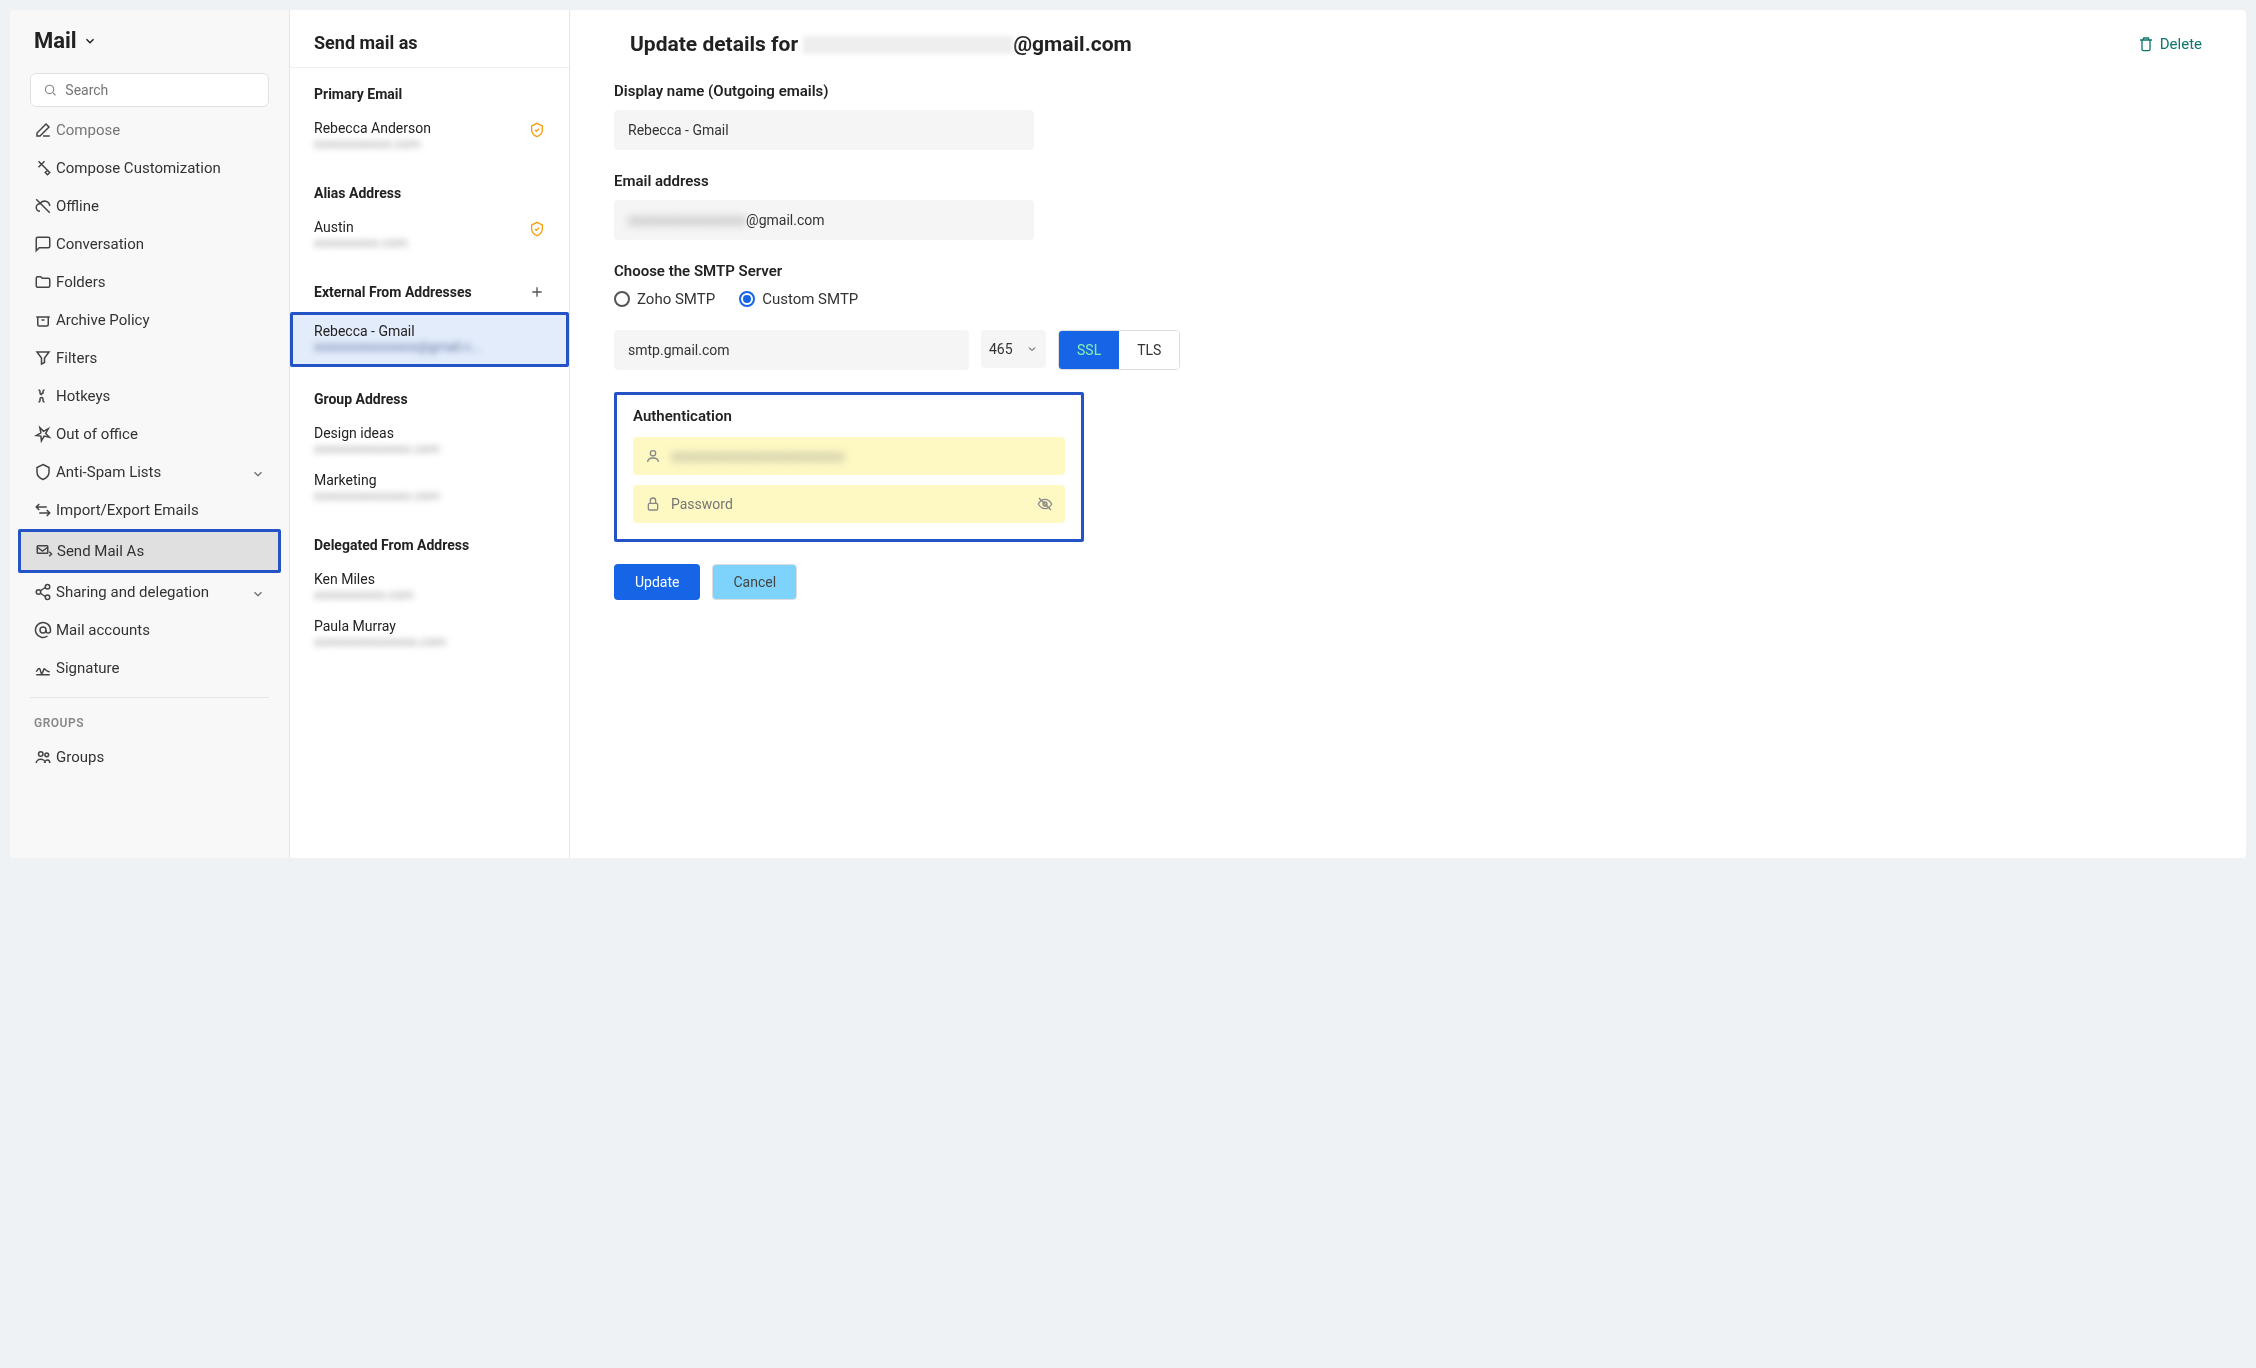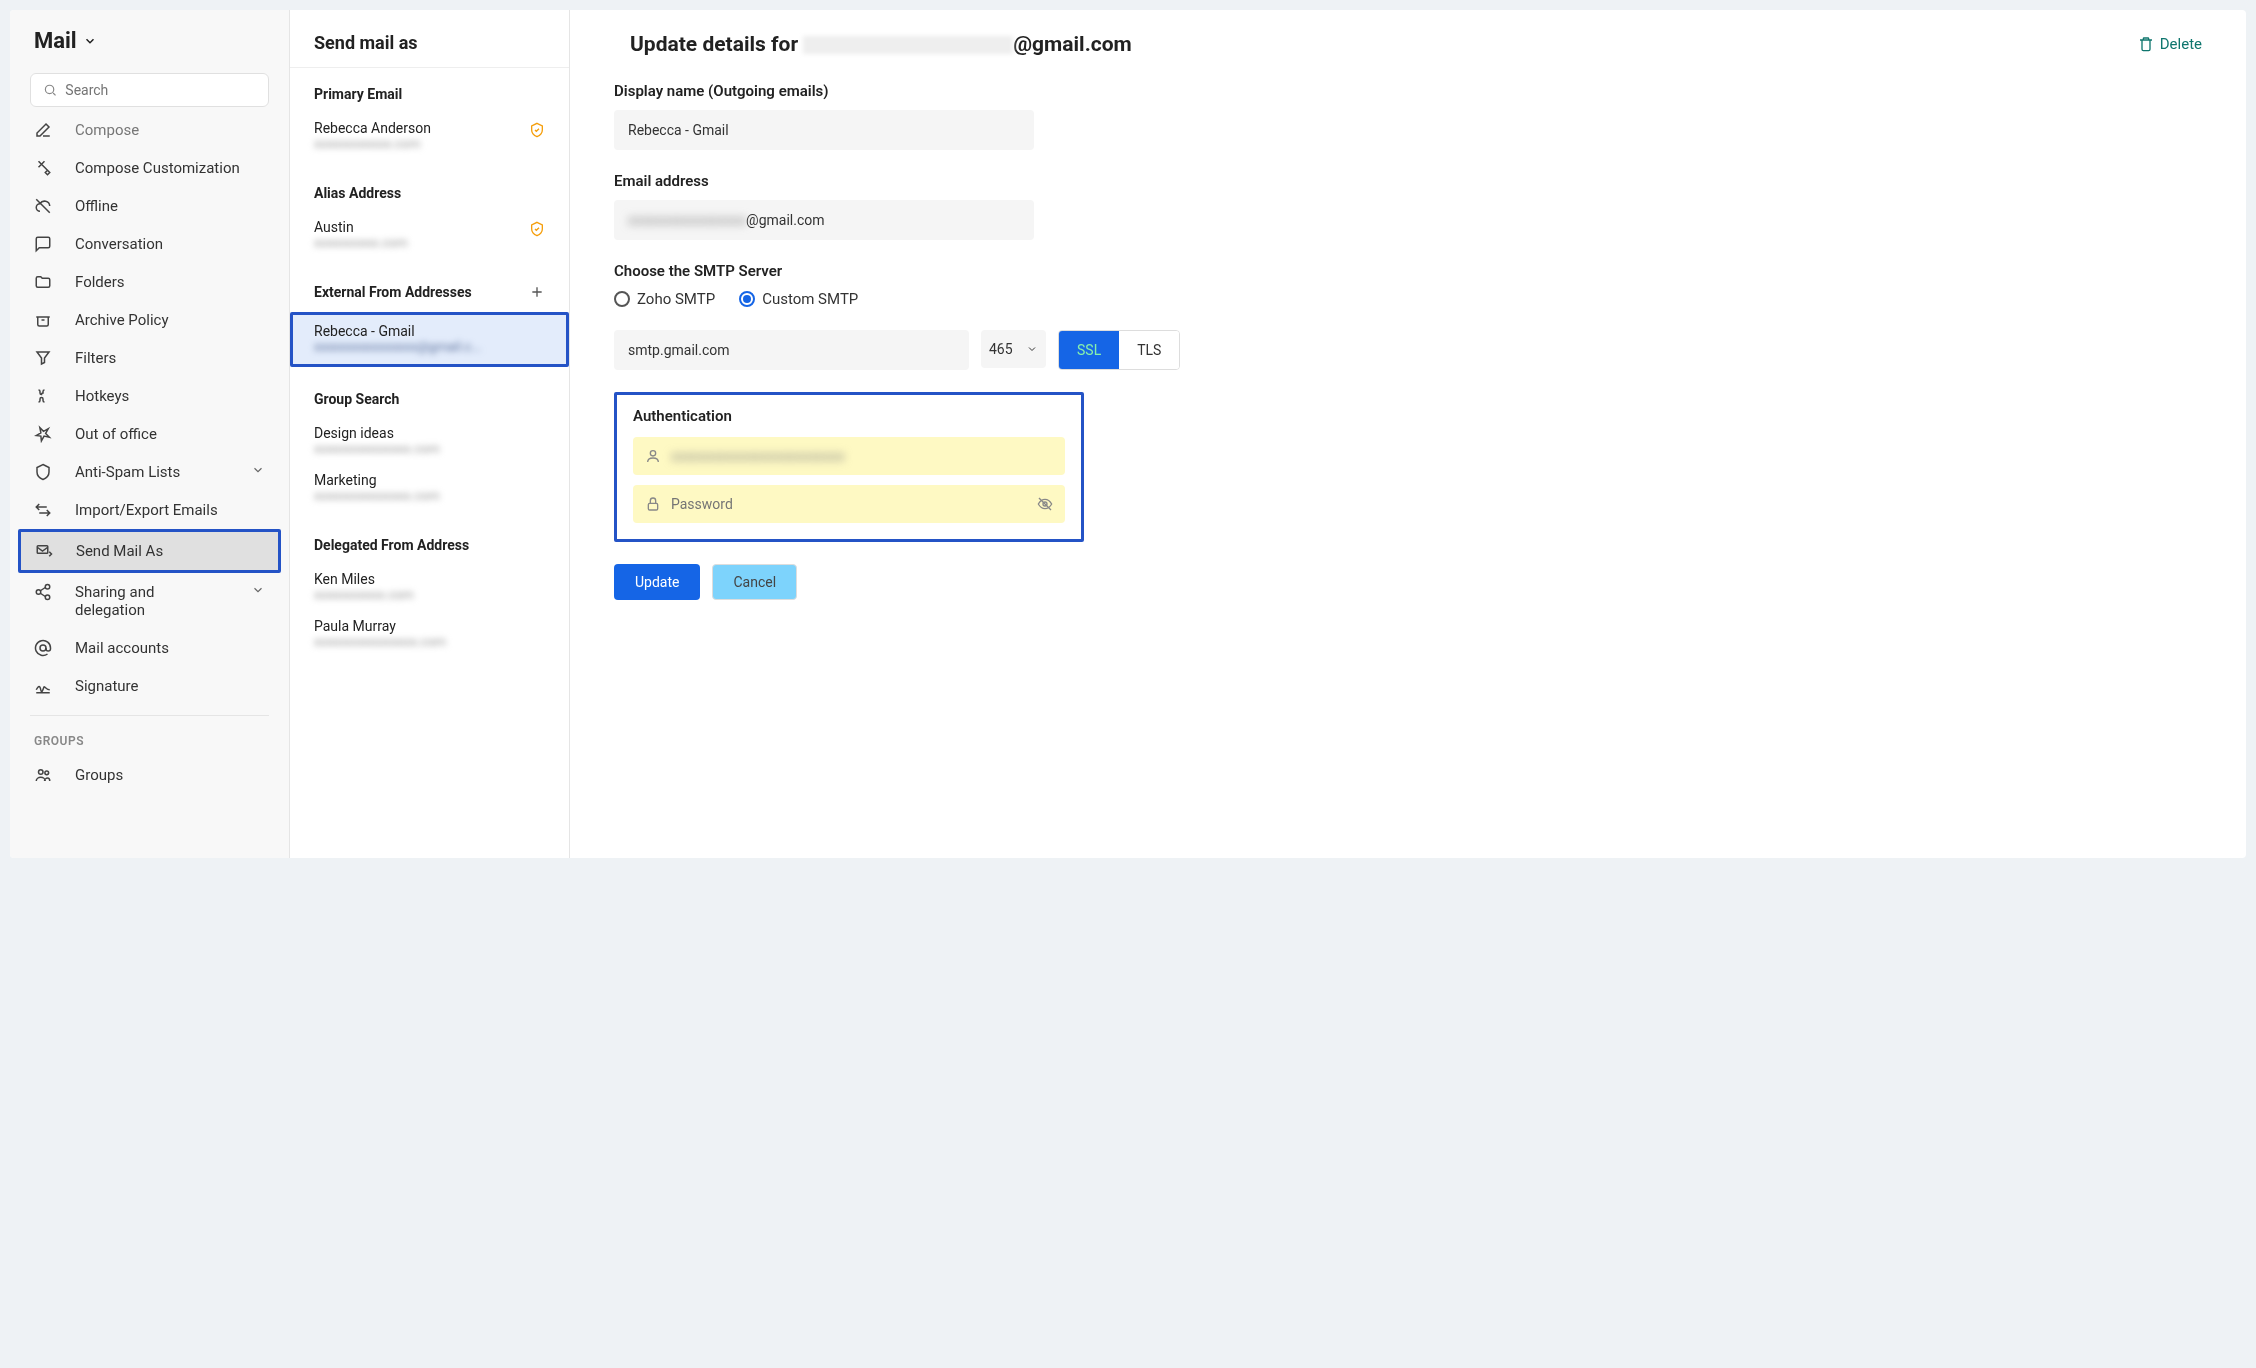--- a/index.html
+++ b/index.html
@@ -8,21 +8,21 @@
 
 
 .sidebar-left { width: 280px; background: #f8f8f8; border-right: 1px solid #e5e5e5; display: flex; flex-direction: column; }
 .sl-header { padding: 18px 24px 12px; }
 .sl-title { font-size: 22px; font-weight: 700; color: #222; display: flex; align-items: center; gap: 6px; cursor: pointer; }
 .sl-title svg { width: 14px; height: 14px; }
 .sl-search { margin: 8px 20px 8px; position: relative; background: #fff; border: 1px solid #e0e0e0; border-radius: 6px; display: flex; align-items: center; padding: 8px 12px; }
 .sl-search svg { width: 16px; height: 16px; color: #888; }
 .sl-search input { border: none; outline: none; margin-left: 8px; font-size: 14px; color: #444; width: 100%; background: transparent; }
 .nav-scroll { overflow-y: auto; flex: 1; padding-top: 4px; }
-.nav-item { display: flex; align-items: flex-start; padding: 10px 24px; font-size: 15px; color: #333; cursor: pointer; gap: 23px; }
+.nav-item { display: flex; align-items: flex-end; padding: 10px 24px; font-size: 15px; color: #333; cursor: pointer; gap: 4px; }
 .nav-item svg { width: 18px; height: 18px; color: #444; flex-shrink: 0; }
 .nav-item .chev { margin-left: auto; width: 14px; height: 14px; color: #666; }
 .nav-item.clipped { color: #777; padding-top: 2px; padding-bottom: 10px; }
 .nav-item.active { background: #e0e0e0; border: 3px solid #2453c6; border-radius: 2px; margin: 0 8px; padding-left: 14px; }
 .nav-divider { height: 1px; background: #e5e5e5; margin: 10px 20px; }
 .nav-section-label { padding: 8px 24px; font-size: 12px; letter-spacing: 0.5px; color: #888; font-weight: 600; }
 
 
 .col-mid { width: 280px; border-right: 1px solid #e5e5e5; padding: 22px 0 0; }
 .mid-title { font-size: 18px; font-weight: 700; color: #222; padding: 0 24px 14px; border-bottom: 1px solid #eee; margin-bottom: 0; }
@@ -256,21 +256,21 @@
             <path d="M12 5v14M5 12h14"></path>
           </svg>
       </div>
       <div class="addr-item selected">
         <div class="addr-name">Rebecca - Gmail</div>
         <div class="addr-email">xxxxxxxxxxxxxxxx<span class="clear">@gmail.c...</span></div>
       </div>
     </div>
 
     <div class="mid-section">
-      <div class="mid-sec-head">Group Search</div>
+      <div class="mid-sec-head">Group Address</div>
       <div class="addr-item">
         <div class="addr-name">Design ideas</div>
         <div class="addr-email">xxxxxxxxxxxxxxx<span class="clear">.com</span></div>
       </div>
       <div class="addr-item">
         <div class="addr-name">Marketing</div>
         <div class="addr-email">xxxxxxxxxxxxxxx<span class="clear">.com</span></div>
       </div>
     </div>
 

